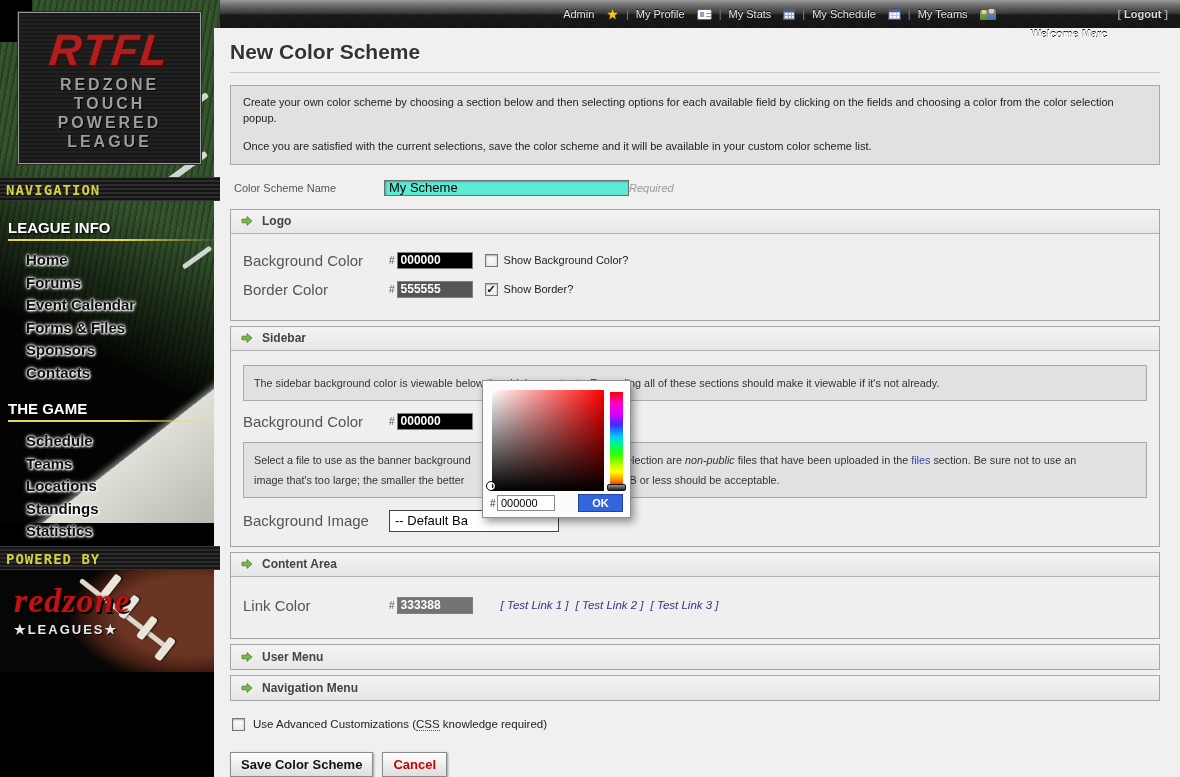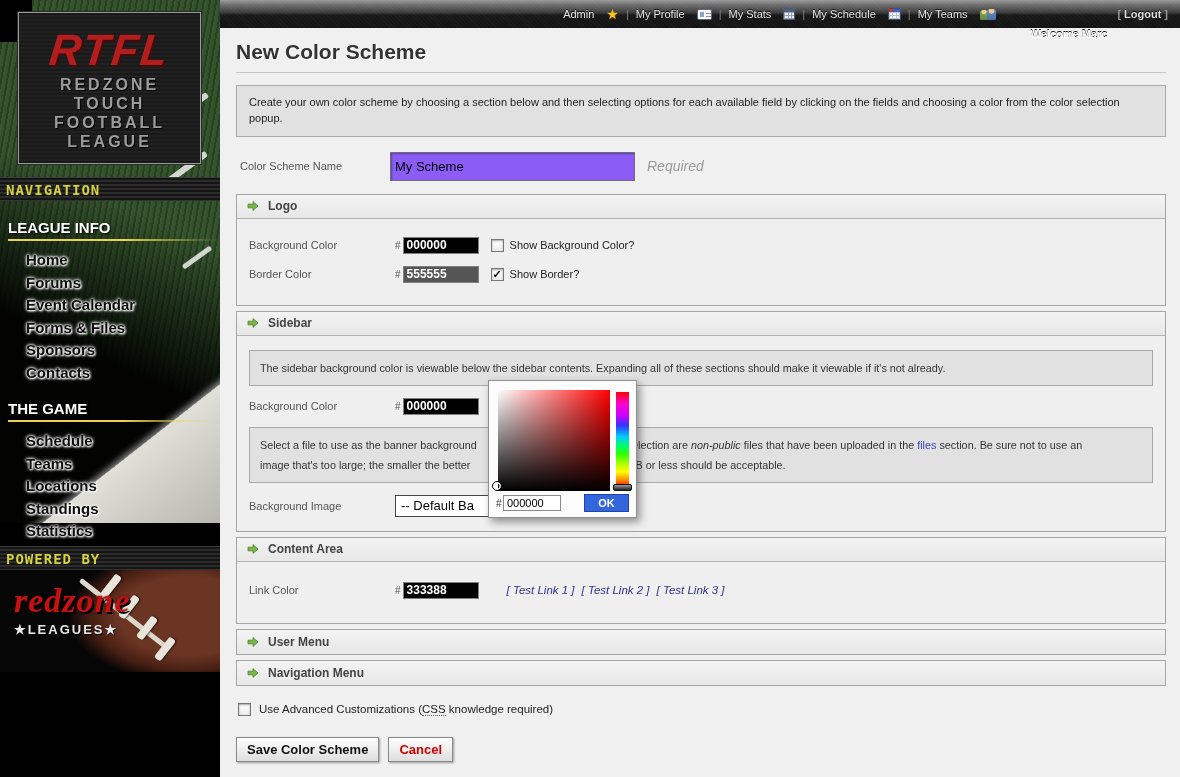--- a/index.html
+++ b/index.html
@@ -71,39 +71,39 @@
     background:linear-gradient(90deg,#cc3333 0 34%, #3b62c4 34%) 0 0/100% 3px no-repeat,
                repeating-linear-gradient(90deg,#b7c2d8 0 1px, transparent 1px 3.4px),
                repeating-linear-gradient(0deg,#b7c2d8 0 1px, transparent 1px 3px), #f6f8fc; }
   .icon-group { width:17px; height:12px; }
   .icon-group::before { content:""; position:absolute; left:0; bottom:0; width:8px; height:10px; border-radius:3px 3px 1px 1px;
     background:radial-gradient(circle at 50% 16%, #ead286 0 2.3px, rgba(0,0,0,0) 2.8px), linear-gradient(#8db05a,#5f8440); }
   .icon-group::after { content:""; position:absolute; left:7px; bottom:0; width:9px; height:11px; border-radius:3px 3px 1px 1px;
     background:radial-gradient(circle at 50% 16%, #f0c98c 0 2.6px, rgba(0,0,0,0) 3.1px), linear-gradient(#7292c6,#4b6ca6); }
 
   
-  .main { position:absolute; left:220px; top:28px; width:960px; height:749px; background:#f0f0f0; }
+  .main { position:absolute; left:214px; top:28px; width:960px; height:749px; background:#f0f0f0; }
   .content { padding:12px 14px 0 16px; position:relative; }
   .page-title { font-size:21px; font-weight:bold; color:#333; text-shadow:1px 1px 1px rgba(255,255,255,.9); padding-bottom:8px; border-bottom:1px solid #c6c6c6; }
   .info-box { margin-top:12px; background:#e1e1e1; border:1px solid #a9a9a9; padding:9px 12px; font-size:11px; color:#222; }
   .info-box p { line-height:1.45; }
   .info-box p + p { margin-top:12px; }
   .name-row { display:flex; align-items:center; margin:15px 0 13px 4px; }
   .field-label { width:150px; flex:0 0 150px; font-size:11px; color:#555; }
-  .name-input { width:245px; height:29px; border:1px solid #6f6f6f; box-shadow:inset 1px 1px 2px rgba(0,0,0,.3); padding:2px 4px; font-size:13px; font-family:"Liberation Sans",sans-serif; background:#8b5cf6; }
-  .required { margin-left:12px; font-size:14px; font-style:italic; color:#9a9a9a; }
+  .name-input { width:245px; height:16px; border:1px solid #6f6f6f; box-shadow:inset 1px 1px 2px rgba(0,0,0,.3); padding:2px 4px; font-size:13px; font-family:"Liberation Sans",sans-serif; background:#5eead4; }
+  .required { font-size:11px; font-style:italic; color:#9a9a9a; }
 
   .section { border:1px solid #a5a5a5; margin-bottom:5px; background:#efefef; }
   .sec-head { display:flex; align-items:center; gap:9px; padding:5px 10px; height:24px;
     background:linear-gradient(#f3f3f3,#e7e7e7); cursor:pointer; }
   .section.open .sec-head { border-bottom:1px solid #b2b2b2; }
   .sec-title { font-size:12px; font-weight:bold; color:#444; }
   .sec-body { padding:6px 12px 10px 12px; }
   .row { display:flex; align-items:center; margin:12px 0; }
-  .row-label { width:146px; flex:0 0 146px; font-size:11px; color:#555; }
+  .row-label { width:146px; flex:0 0 146px; font-size:15px; color:#555; }
   .hash { font-size:10px; color:#555; margin-right:2px; }
   .swatch-input { width:76px; height:17px; border:1px solid #808080; padding:0 3px; font-size:12px; font-weight:bold; color:#fff; font-family:"Liberation Sans",sans-serif; }
   .checkbox { width:13px; height:13px; border:1px solid #777; background:linear-gradient(#fff,#ececec); box-shadow:inset 0 1px 2px rgba(0,0,0,.35); margin:0 6px 0 12px; display:inline-flex; align-items:center; justify-content:center; cursor:pointer; flex:0 0 13px; }
   .checkbox.checked::after { content:"\2713"; font-size:11px; font-weight:bold; color:#111; line-height:1; }
   .cb-label { font-size:11px; color:#222; }
   .note-box { background:#e1e1e1; border:1px solid #a9a9a9; padding:7px 10px; font-size:10.8px; color:#333; margin:8px 0 4px 0; overflow:hidden; white-space:nowrap; }
   .note-box .ln { line-height:20px; white-space:nowrap; }
   .note-gap { display:inline-block; width:150px; }
   .note-gap2 { display:inline-block; width:158px; }
   .em { font-style:italic; }
@@ -145,21 +145,21 @@
     <div class="yardline y1"></div>
     <div class="yardline y2"></div>
     <div class="yardline y3"></div>
     <div class="corner-dark"></div>
   </div>
 
   <div class="logo-box">
     <div class="logo-acronym">RTFL</div>
     <div class="logo-line">REDZONE</div>
     <div class="logo-line">TOUCH</div>
-    <div class="logo-line">FOOTBALL</div>
+    <div class="logo-line">POWERED</div>
     <div class="logo-line">LEAGUE</div>
   </div>
 
   <div class="led-banner">NAVIGATION</div>
 
   <div class="side-nav">
     <div class="side-head">LEAGUE INFO</div>
     <div class="side-rule"></div>
     <div class="side-item">Home</div>
     <div class="side-item">Forums</div>
@@ -225,20 +225,21 @@
     <span class="tb-bracket">]</span>
   </div>
 </div>
 
 <div class="main">
   <div class="content">
     <div class="page-title">New Color Scheme</div>
 
     <div class="info-box">
       <p>Create your own color scheme by choosing a section below and then selecting options for each available field by clicking on the fields and choosing a color from the color selection popup.</p>
+      <p>Once you are satisfied with the current selections, save the color scheme and it will be available in your custom color scheme list.</p>
     </div>
 
     <div class="name-row">
       <span class="field-label">Color Scheme Name</span>
       <input class="name-input" type="text" value="My Scheme" style="">
       <span class="required">Required</span>
     </div>
 
     <div class="section open">
       <div class="sec-head">
@@ -302,21 +303,21 @@
       <div class="sec-head">
         <svg width="12" height="12" viewBox="0 0 12 12">
             <path d="M1 4.2 H6 V1.6 L11 6 L6 10.4 V7.8 H1 Z" fill="#7ab648" stroke="#4e7d2a" stroke-width="0.8"></path>
           </svg>
         <span class="sec-title">Content Area</span>
       </div>
       <div class="sec-body">
         <div class="row" style="margin:14px 0">
           <span class="row-label">Link Color</span>
           <span class="hash">#</span>
-          <input class="swatch-input" type="text" value="333388" style="background-color: #000000;">
+          <input class="swatch-input" type="text" value="333388" style="background-color: #737373;">
           <div class="test-links">
             <span class="test-link">[ Test Link 1 ]</span>
             <span class="test-link">[ Test Link 2 ]</span>
             <span class="test-link">[ Test Link 3 ]</span>
           </div>
         </div>
       </div>
     </div>
 
     <div class="section">

